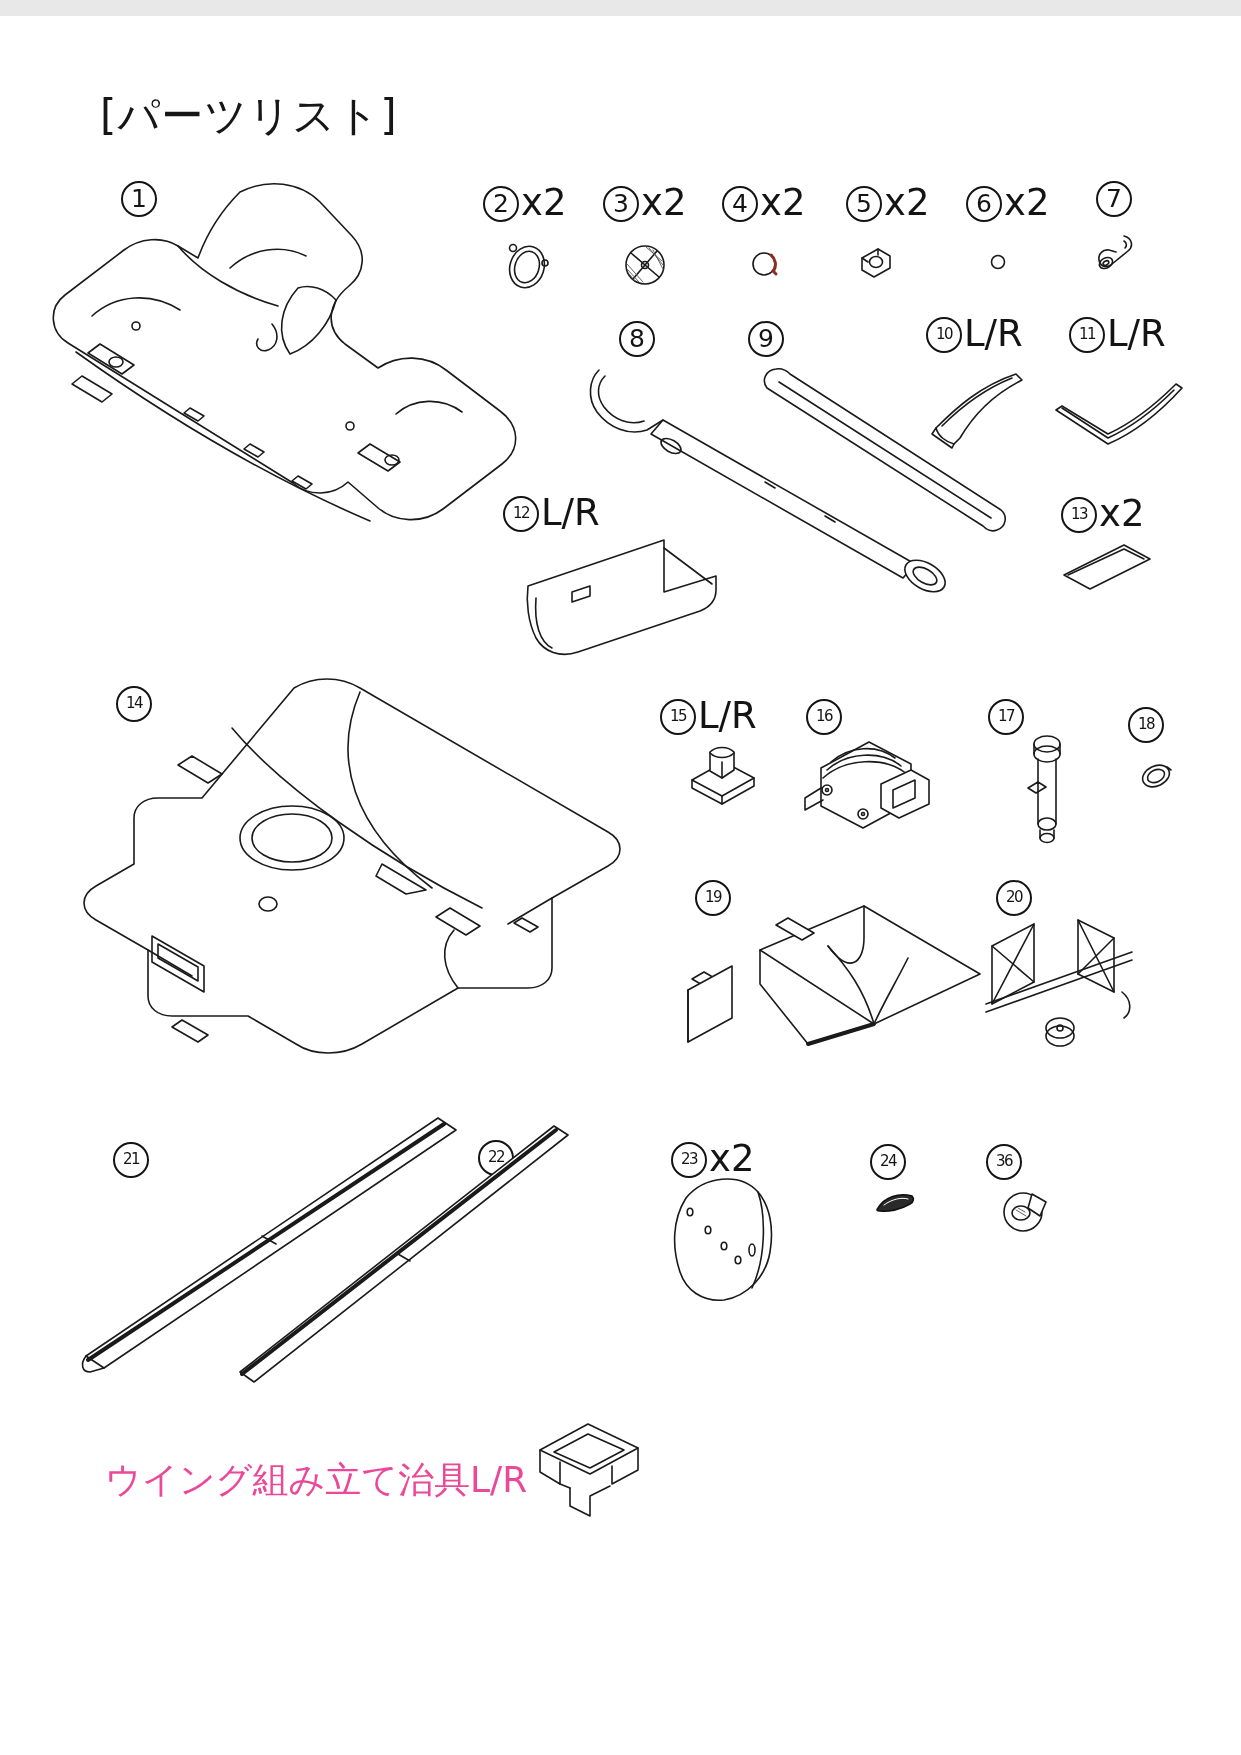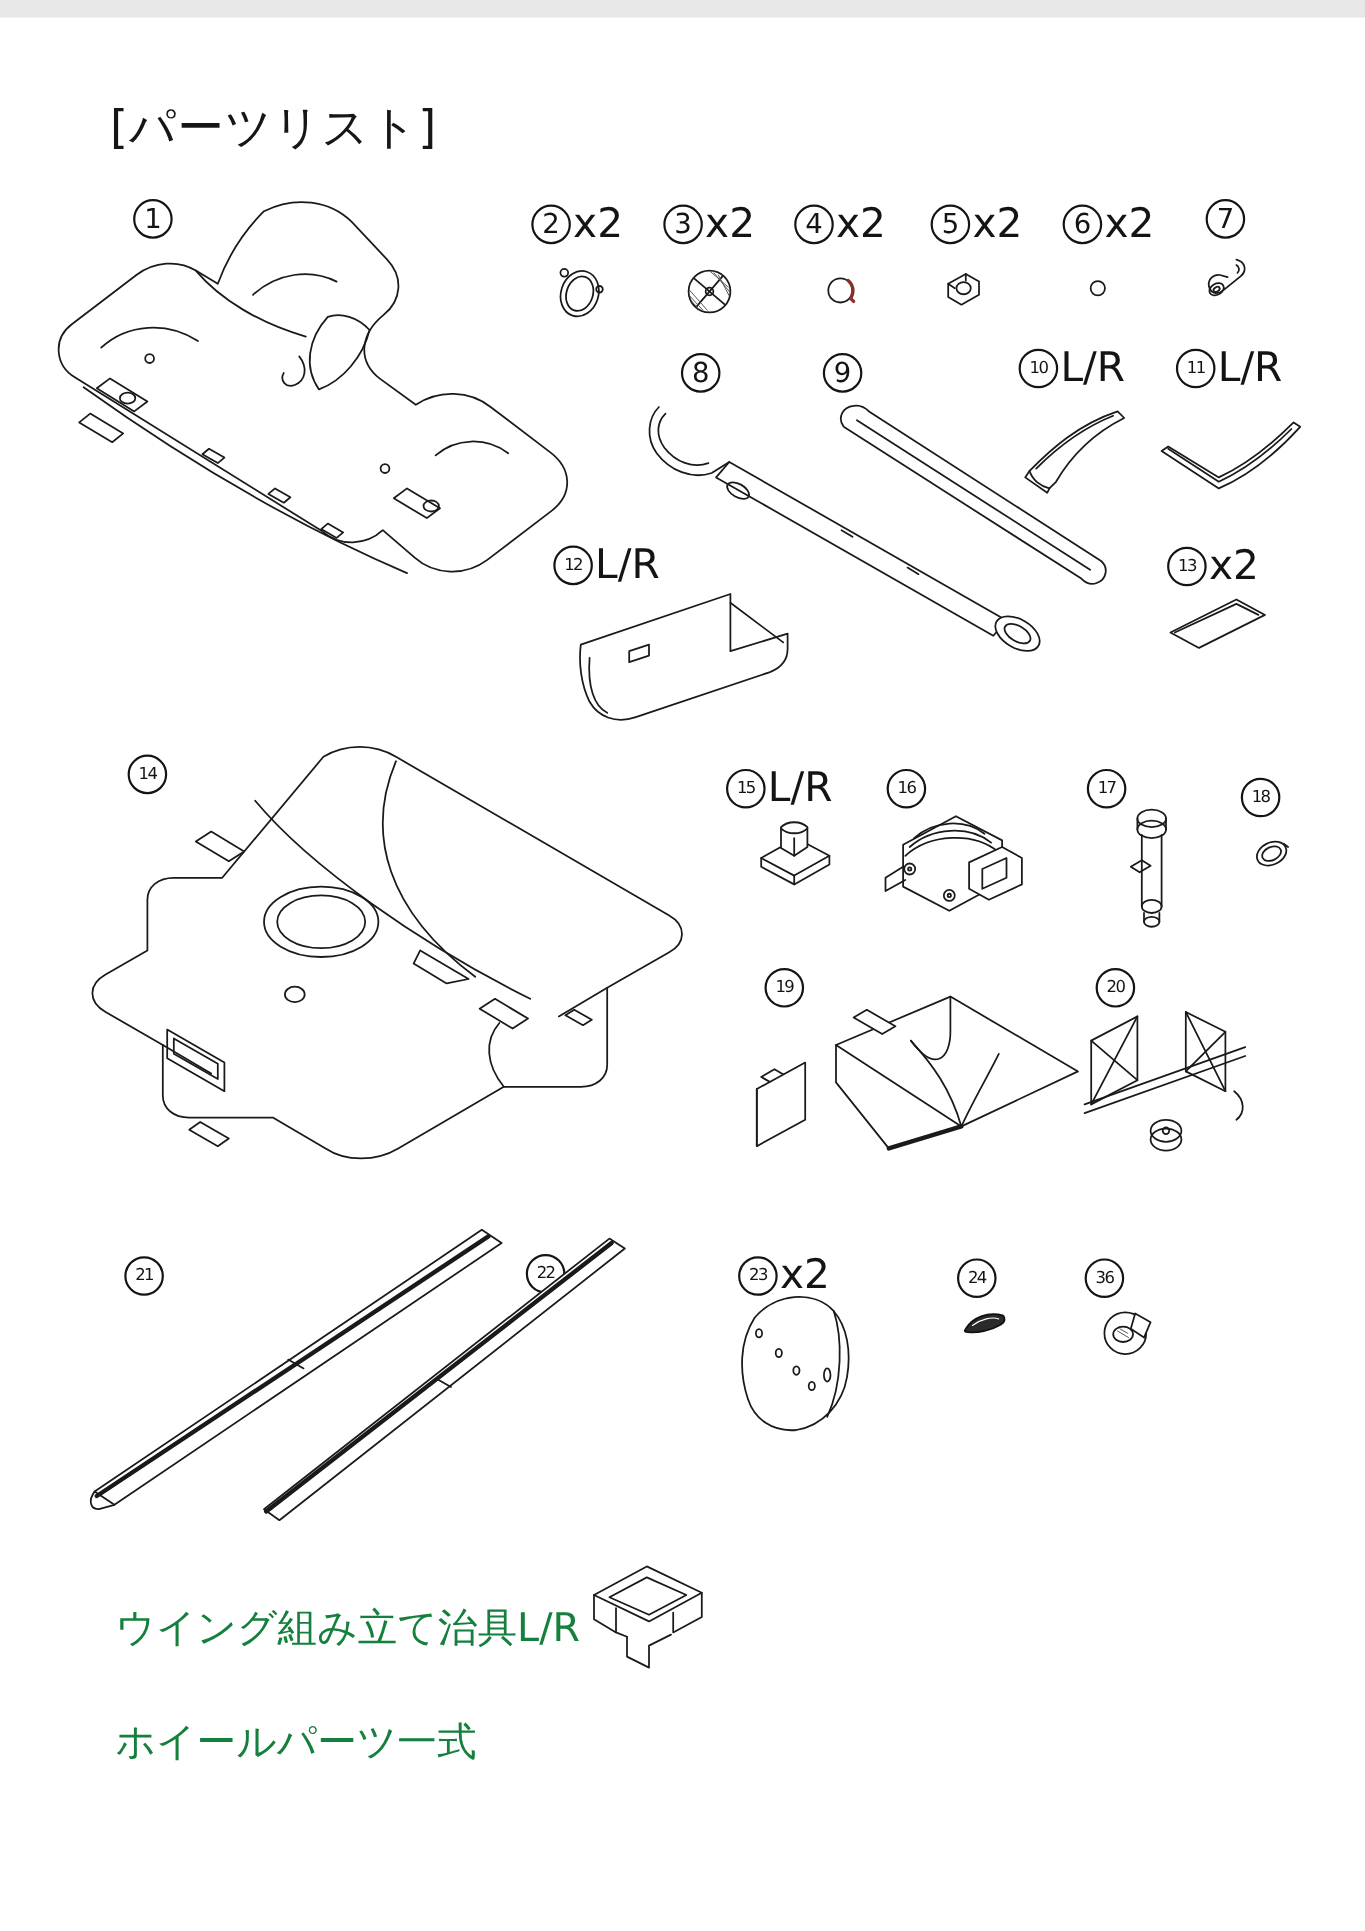--- a/index.html
+++ b/index.html
@@ -21,21 +21,21 @@
     color:#141414;white-space:nowrap;
   }
   .circ{
     box-sizing:border-box;flex:0 0 auto;
     width:36px;height:36px;border:2.6px solid #141414;border-radius:50%;
     display:flex;align-items:center;justify-content:center;
     font-size:25px;line-height:1;padding-bottom:2px;
   }
   .circ.two{font-size:15px;letter-spacing:-1.5px;}
   .sfx{font-size:37px;line-height:1;margin-top:-3px;text-align:right;}
-  .jtext{position:absolute;font-size:36px;color:#15803d;}
+  .jtext{position:absolute;font-size:36px;color:#ec4899;}
   .draw{position:absolute;}
   .draw path,.draw ellipse,.draw circle,.draw line,.draw rect{
     stroke:#1a1a1a;fill:none;stroke-width:1.6;
     stroke-linecap:round;stroke-linejoin:round;
   }
   .draw .fw{fill:#ffffff;}
   .draw .thick{stroke-width:4px;}
   .draw .thin{stroke-width:0.9px;stroke:#555;}
   .draw .red{stroke:#8a2f25;stroke-width:3px;}
   .draw .dark{fill:#2a2a2a;stroke:#111;}
@@ -382,15 +382,14 @@
   <svg class="draw" style="left:526px;top:1398px" width="124" height="104" viewBox="0 0 124 104">
     <path class="fw" d="M14,36 L62,10 L112,34 L64,60 Z"></path>
     <path d="M28,38 L62,20 L98,36 L64,54 Z"></path>
     <path d="M14,36 L14,58 L34,70 L34,48"></path>
     <path d="M112,34 L112,56 L86,70 L86,52"></path>
     <path d="M44,74 L44,92 L64,102 L64,82 L84,72"></path>
     <path d="M34,70 L44,74"></path>
   </svg>
 
   <div class="jtext" style="left:105px;top:1440px">ウイング組み立て治具L/R</div>
-  <div class="jtext" style="left:105px;top:1543px">ホイールパーツ一式</div>
 
 </div>
 
 </body></html>

